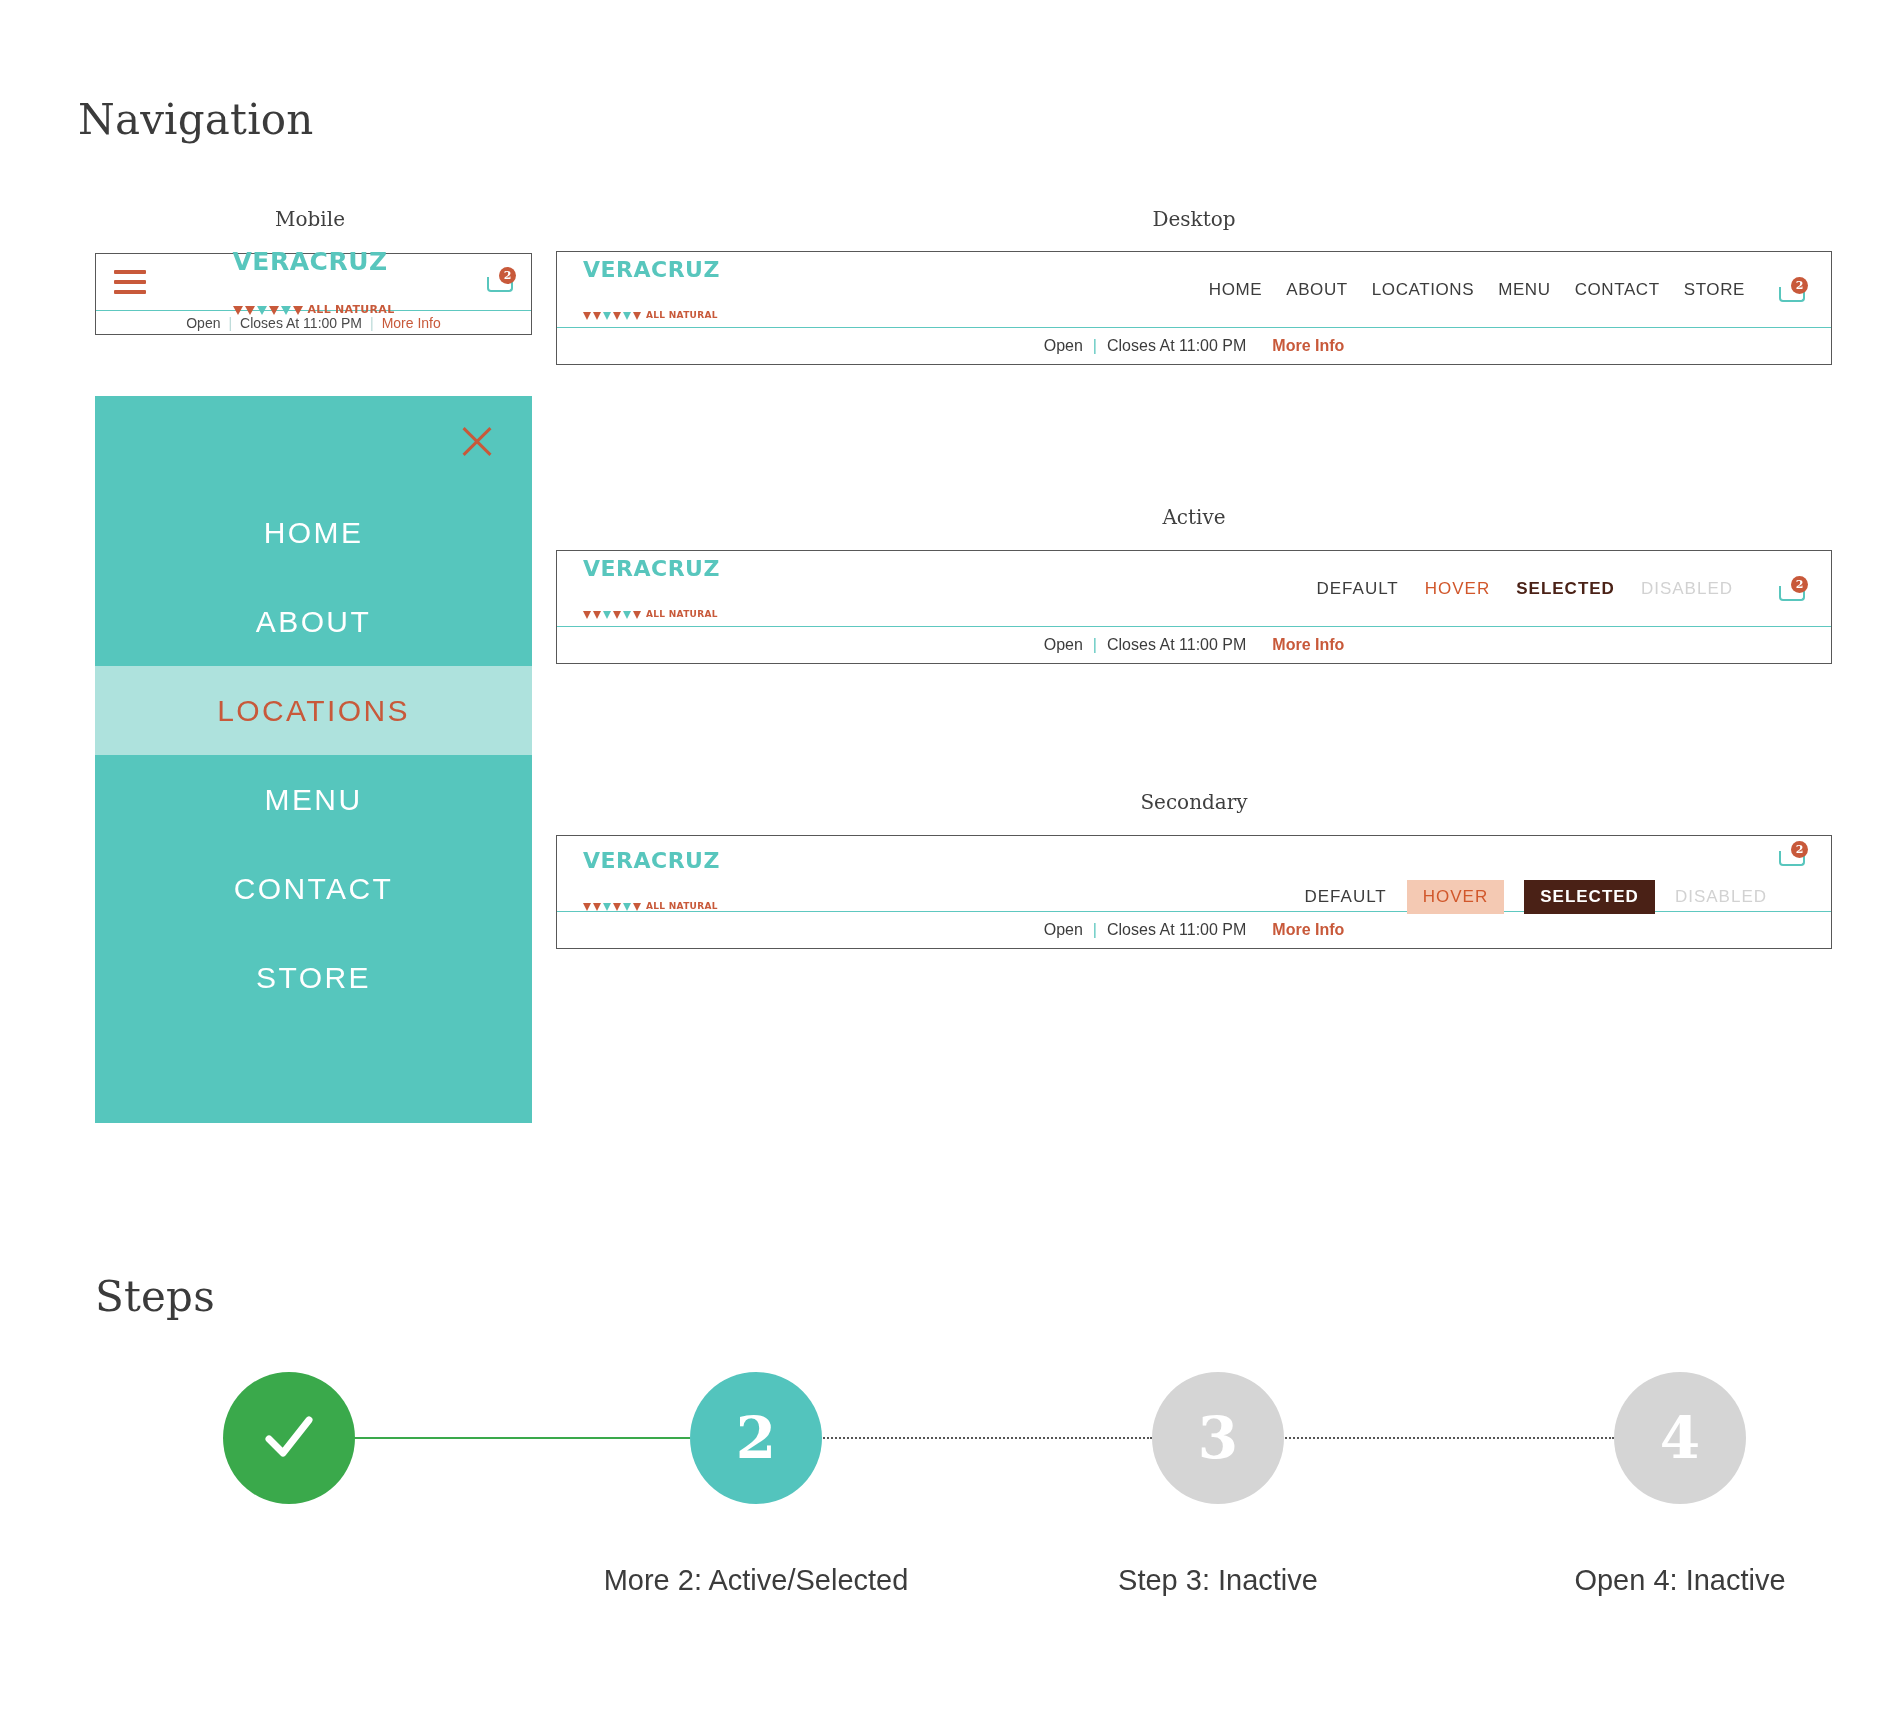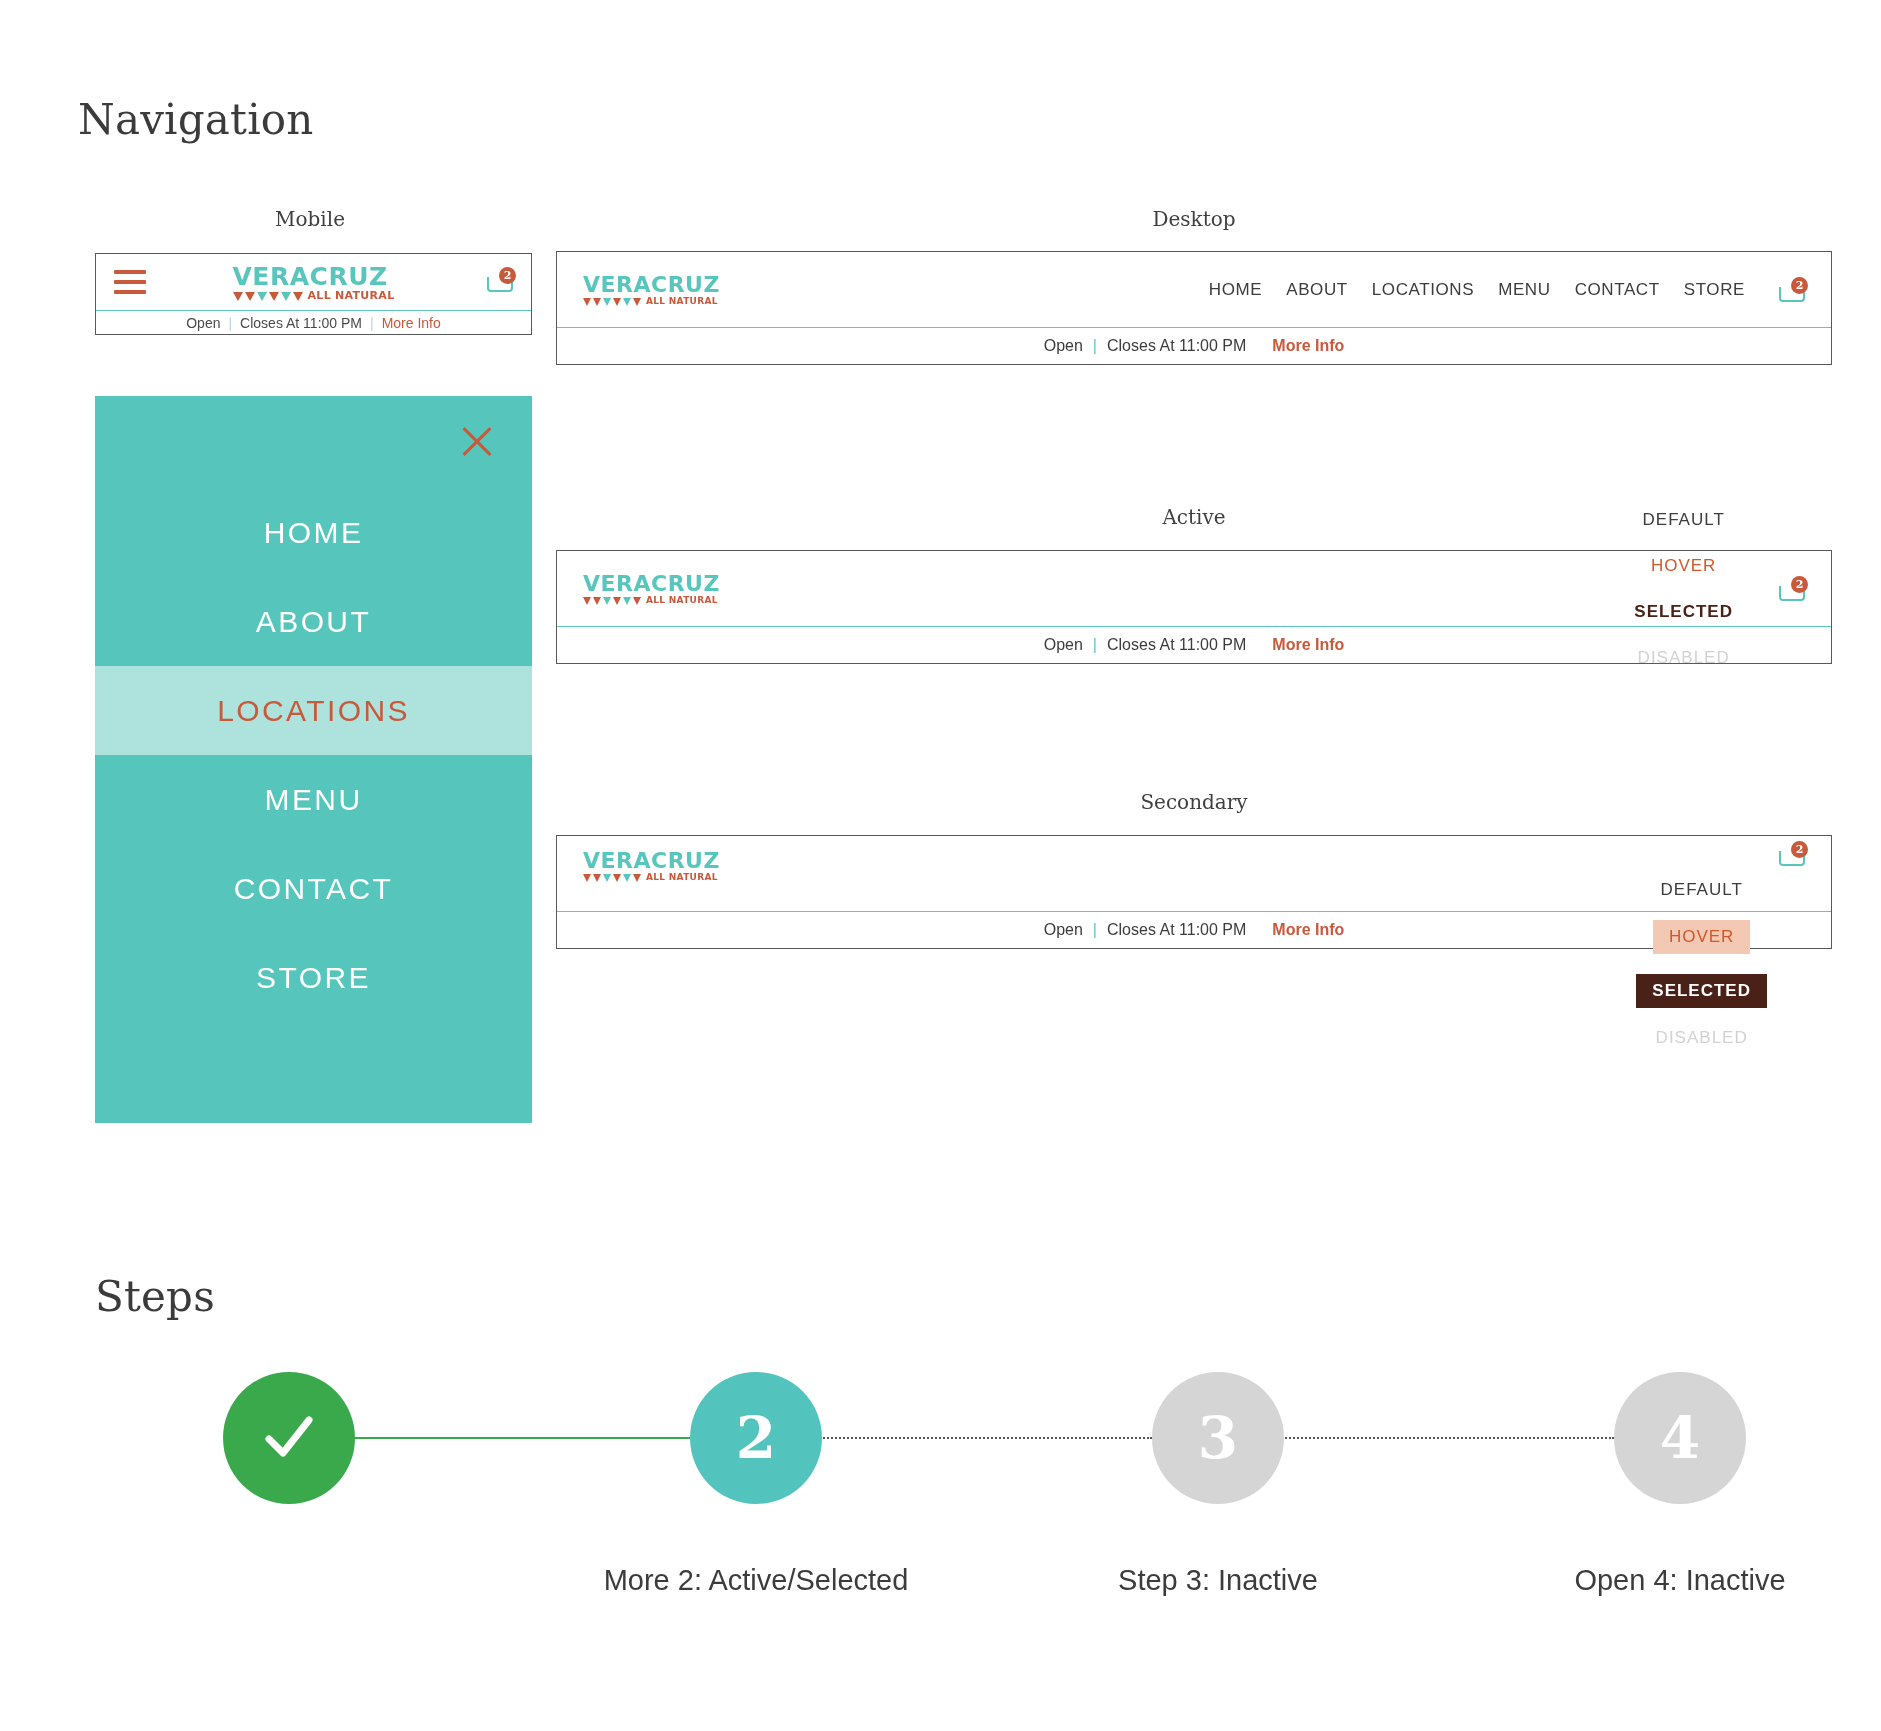--- a/index.html
+++ b/index.html
@@ -73,20 +73,21 @@
     border-top-style: solid;
     border-left-color: transparent;
     border-right-color: transparent;
   }
   .logo .tagline {
     font-family: "DejaVu Sans", sans-serif;
     font-weight: 700;
     color: #c8593a;
     letter-spacing: .3px;
     margin-left: 3px;
+    margin-top: 29px;
   }
 
   
   .cart { position: relative; display: inline-block; }
   .cart .basket {
     border: 2px solid #58c6bd;
     border-top: none;
     border-radius: 0 0 4px 4px;
   }
   .cart .badge {
@@ -162,21 +163,21 @@
   .navcard-top .logo-slot { display: flex; align-items: center; }
   .navcard-top .links {
     margin-left: auto; display: flex; align-items: center;
   }
   .desk-link {
     font-size: 17px; color: #3c3c3c; letter-spacing: .6px;
     padding: 0 12px; white-space: nowrap;
   }
 
   
-  .state-links { display: flex; align-items: center; gap: 26px; flex-direction: column; }
+  .state-links { display: flex; align-items: center; gap: 26px; }
   .state { font-size: 17px; letter-spacing: 1px; white-space: nowrap; }
   .state.default { color: #3c3c3c; }
   .state.hover { color: #d1572b; }
   .state.selected { color: #4a2116; font-weight: 700; }
   .state.disabled { color: #d2d2d2; }
   .state.chip { padding: 7px 16px; }
   .state.chip.hover { background: #f4c9b3; color: #d1572b; }
   .state.chip.selected { background: #4a2116; color: #ffffff; font-weight: 700; }
 
   

